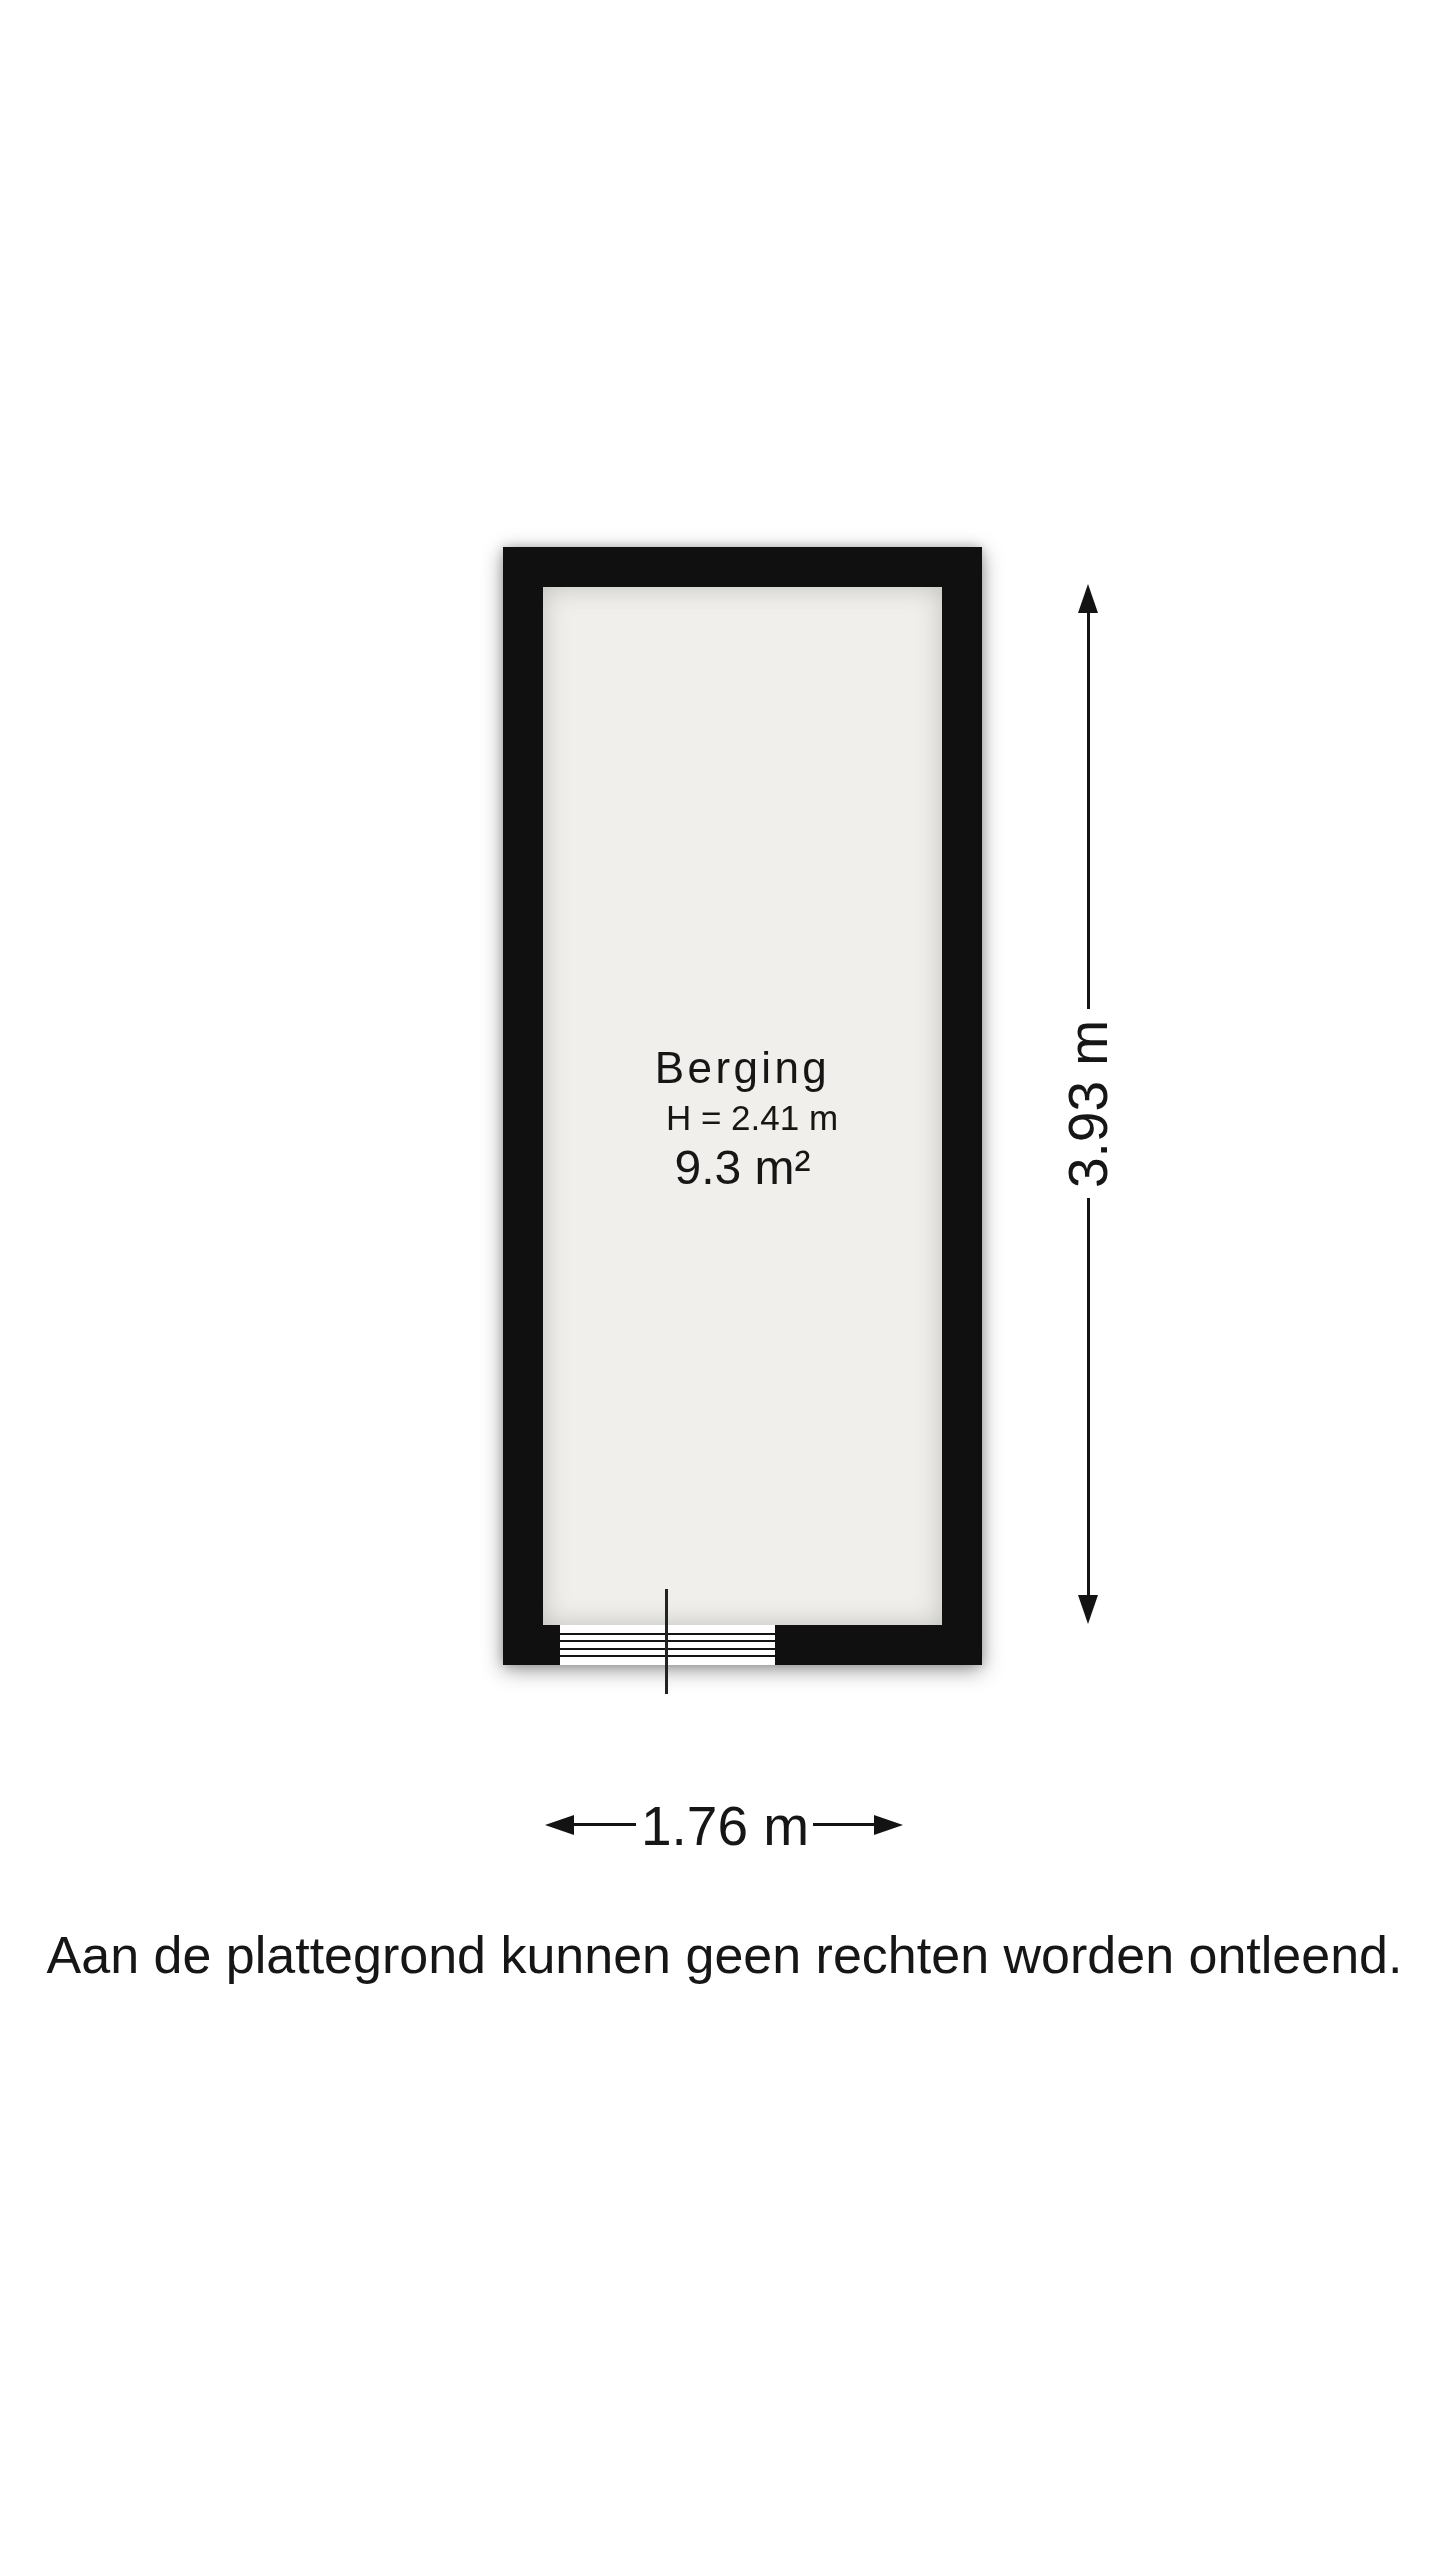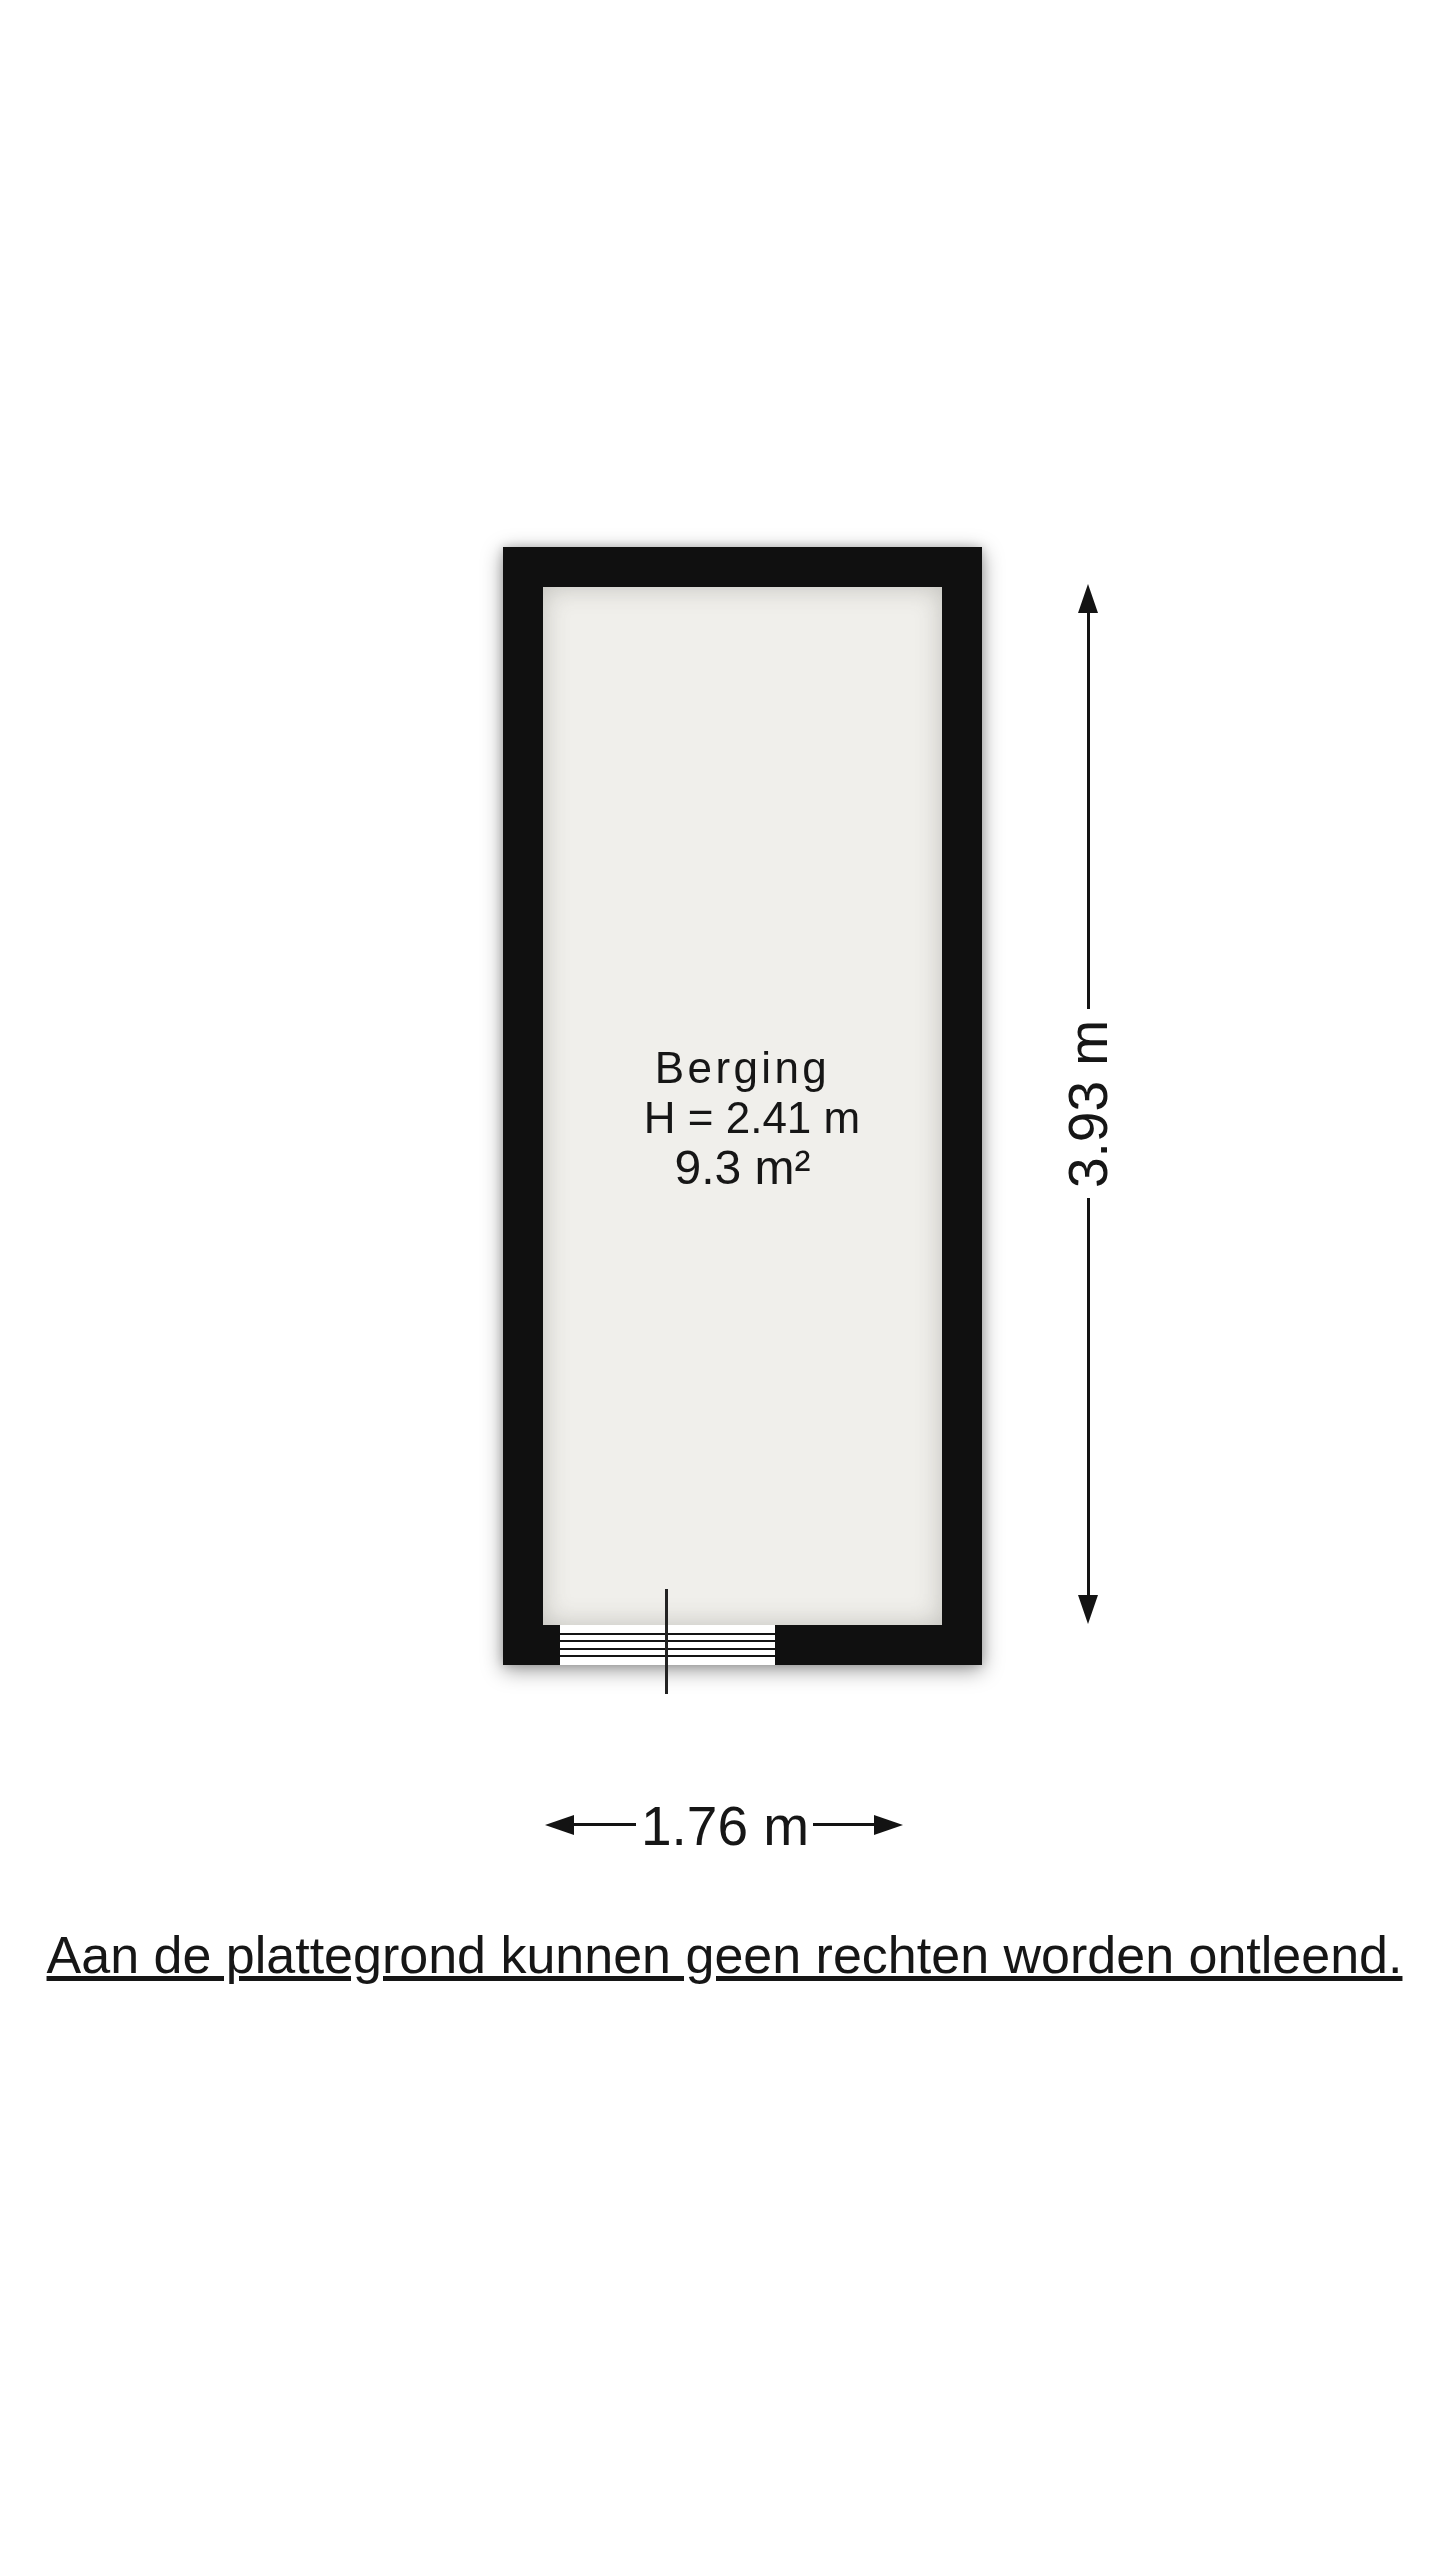--- a/index.html
+++ b/index.html
@@ -44,21 +44,21 @@
     text-align: center;
     line-height: 1.0;
   }
   .room-name {
     font-size: 44px;
     letter-spacing: 3.4px;
     line-height: 51px;
     white-space: nowrap;
   }
   .room-height {
-    font-size: 44px;
+    font-size: 35px;
     line-height: 49px;
     white-space: nowrap;
     margin-left: 19px;
   }
   .room-area {
     font-size: 48px;
     line-height: 51px;
     white-space: nowrap;
   }
 
@@ -153,21 +153,20 @@
     white-space: nowrap;
   }
 
   
   .footer {
     position: absolute;
     left: 0;
     top: 1924px;
     width: 1449px;
     text-align: center;
-    text-decoration: underline;
   }
   .footer-line {
     font-size: 52px;
     line-height: 62px;
     white-space: nowrap;
   }
 </style>
 </head>
 <body>
 

